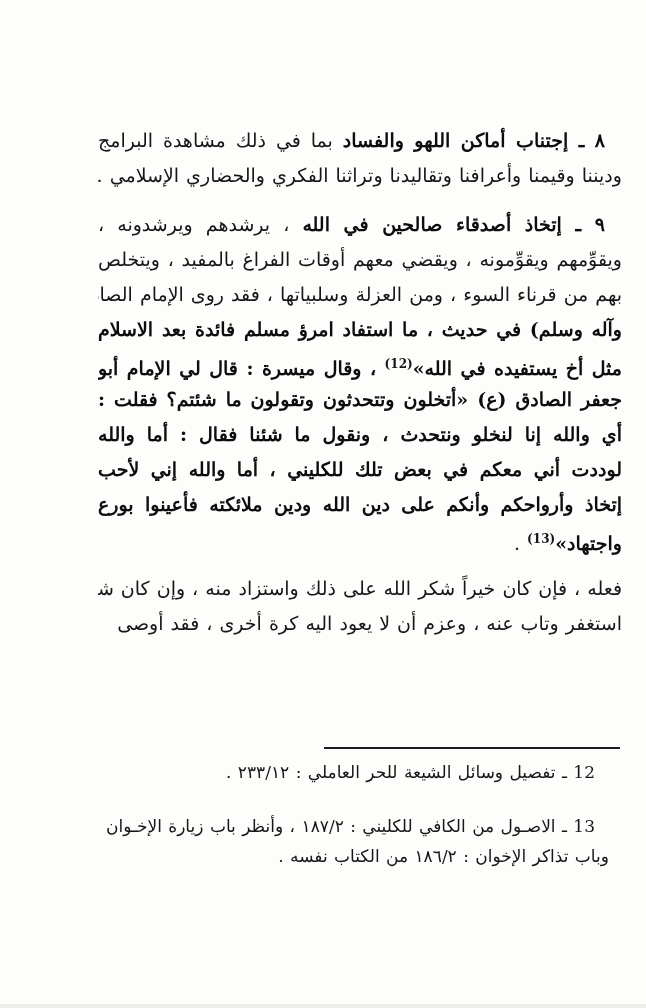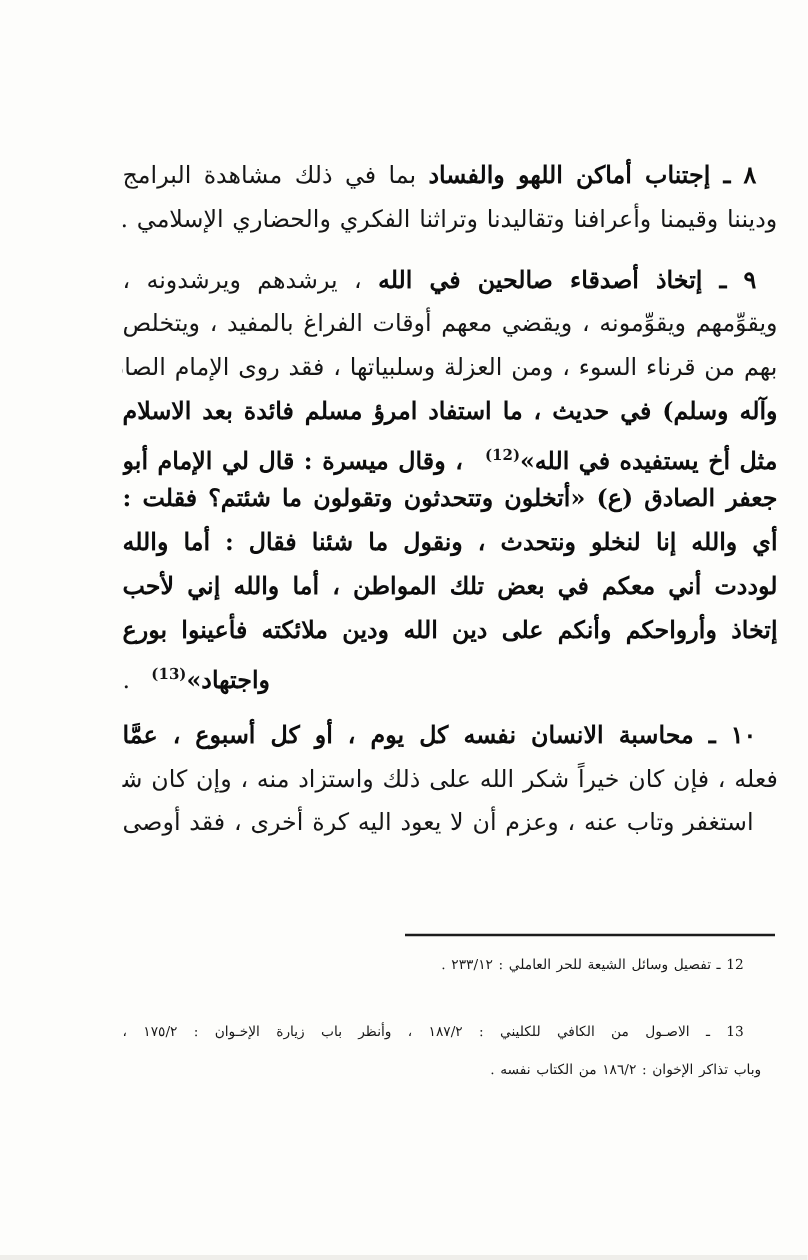--- a/index.html
+++ b/index.html
@@ -11,36 +11,36 @@
     padding-left:37px;
   }
   .text-block{
     position:absolute;top:123px;right:61px;width:524px;
     direction:rtl;
   }
   .para{margin:0 0 14px 0;}
   .line{
     font-size:19px;line-height:35px;height:35px;
     white-space:nowrap;overflow:hidden;
-    text-align:left;
+    text-align:right;
     word-spacing:1px;
   }
   .line.full{text-align:justify;text-align-last:justify;}
   .line.indent{padding-right:17px;}
   .b{font-weight:bold;color:#0d0d0d;}
-  sup.fn-ref{font-size:12px;font-weight:bold;vertical-align:7px;margin-left:10px;}
+  sup.fn-ref{font-size:12px;font-weight:bold;vertical-align:7px;}
   .fn-rule{
     position:absolute;top:747px;right:63px;width:296px;height:2px;
     background:#1c1c1c;border:none;margin:0;padding:0;
   }
   .footnotes{
     position:absolute;top:757px;right:61px;width:524px;direction:rtl;
   }
   .fn-line{
-    font-size:11px;line-height:30px;height:30px;
+    font-size:17px;line-height:30px;height:30px;
     white-space:nowrap;overflow:hidden;text-align:right;word-spacing:1px;
   }
   .fn-line.full{text-align:justify;text-align-last:justify;margin-top:24px;}
   .fn-line.fn-num{padding-right:27px;}
   .fn-line.cont{padding-right:13px;text-align:right;}
   .page-number{
     position:absolute;top:864px;left:0;right:0;text-align:right;
     font-family:"DejaVu Sans","Liberation Sans",sans-serif;
     font-size:28px;color:#1f1f1f;
   }
@@ -61,27 +61,26 @@
     </section>
 
     <section class="para">
       <div class="line full indent"><span class="b">٩ ـ إتخاذ أصدقاء صالحين في الله</span><span> ، يرشدهم ويرشدونه ،</span></div>
       <div class="line full"><span>ويقوِّمهم ويقوِّمونه ، ويقضي معهم أوقات الفراغ بالمفيد ، ويتخلص</span></div>
       <div class="line full"><span>بهم من قرناء السوء ، ومن العزلة وسلبياتها ، فقد روى الإمام الصادق</span></div>
       <div class="line full"><span class="b">وآله وسلم) في حديث ، ما استفاد امرؤ مسلم فائدة بعد الاسلام</span></div>
       <div class="line full"><span class="b">مثل أخ يستفيده في الله»</span><sup class="fn-ref">(12)</sup><span class="b"> ، وقال ميسرة : قال لي الإمام أبو</span></div>
       <div class="line full"><span class="b">جعفر الصادق (ع) «أتخلون وتتحدثون وتقولون ما شئتم؟ فقلت :</span></div>
       <div class="line full"><span class="b">أي والله إنا لنخلو ونتحدث ، ونقول ما شئنا فقال : أما والله</span></div>
-      <div class="line full"><span class="b">لوددت أني معكم في بعض تلك المواطن ، أما والله إني لأحب</span></div>
+      <div class="line full"><span class="b">لوددت أني معكم في بعض تلك للكليني ، أما والله إني لأحب</span></div>
       <div class="line full"><span class="b">إتخاذ وأرواحكم وأنكم على دين الله ودين ملائكته فأعينوا بورع</span></div>
       <div class="line"><span class="b">واجتهاد»</span><sup class="fn-ref">(13)</sup><span> .</span></div>
     </section>
 
     <section class="para">
-      <div class="line full indent"><span class="b">١٠ ـ محاسبة الانسان نفسه كل يوم ، أو كل أسبوع ، عمَّا</span></div>
       <div class="line full"><span>فعله ، فإن كان خيراً شكر الله على ذلك واستزاد منه ، وإن كان شراً</span></div>
       <div class="line"><span>استغفر وتاب عنه ، وعزم أن لا يعود اليه كرة أخرى ، فقد أوصى</span></div>
     </section>
 
   </main>
 
   <hr class="fn-rule">
 
   <footer class="footnotes">
     <div class="fn-line fn-num"><span>12 ـ تفصيل وسائل الشيعة للحر العاملي : ٢٣٣/١٢ .</span></div>

